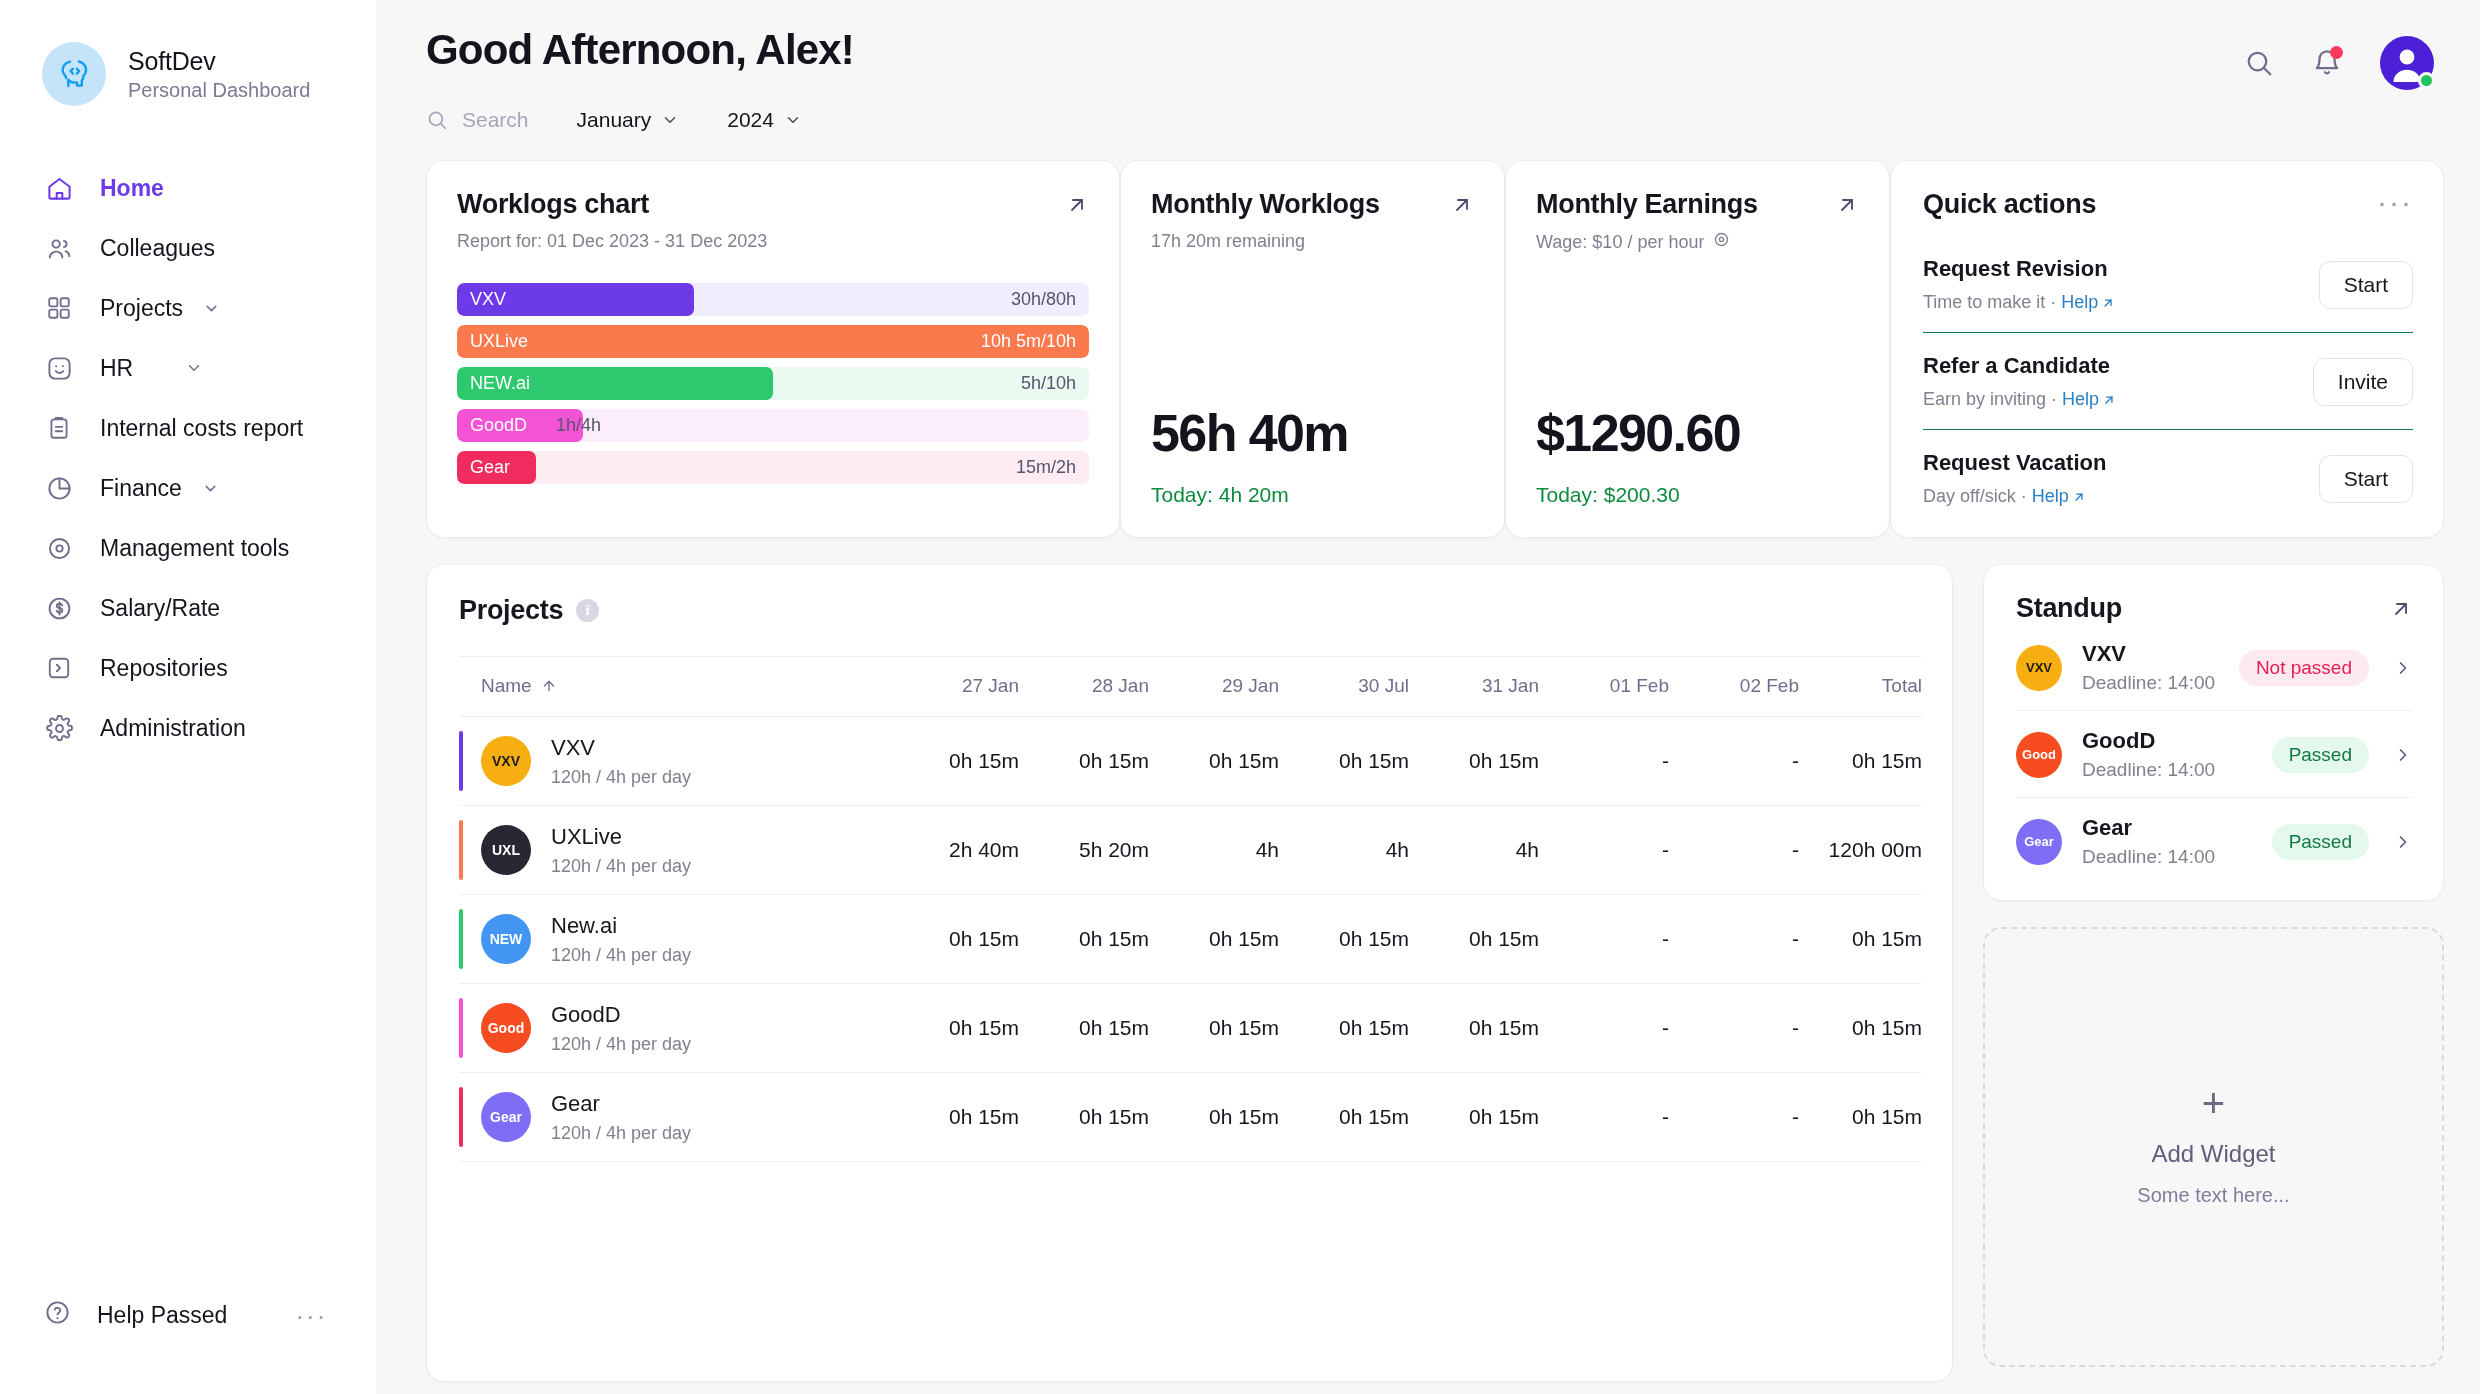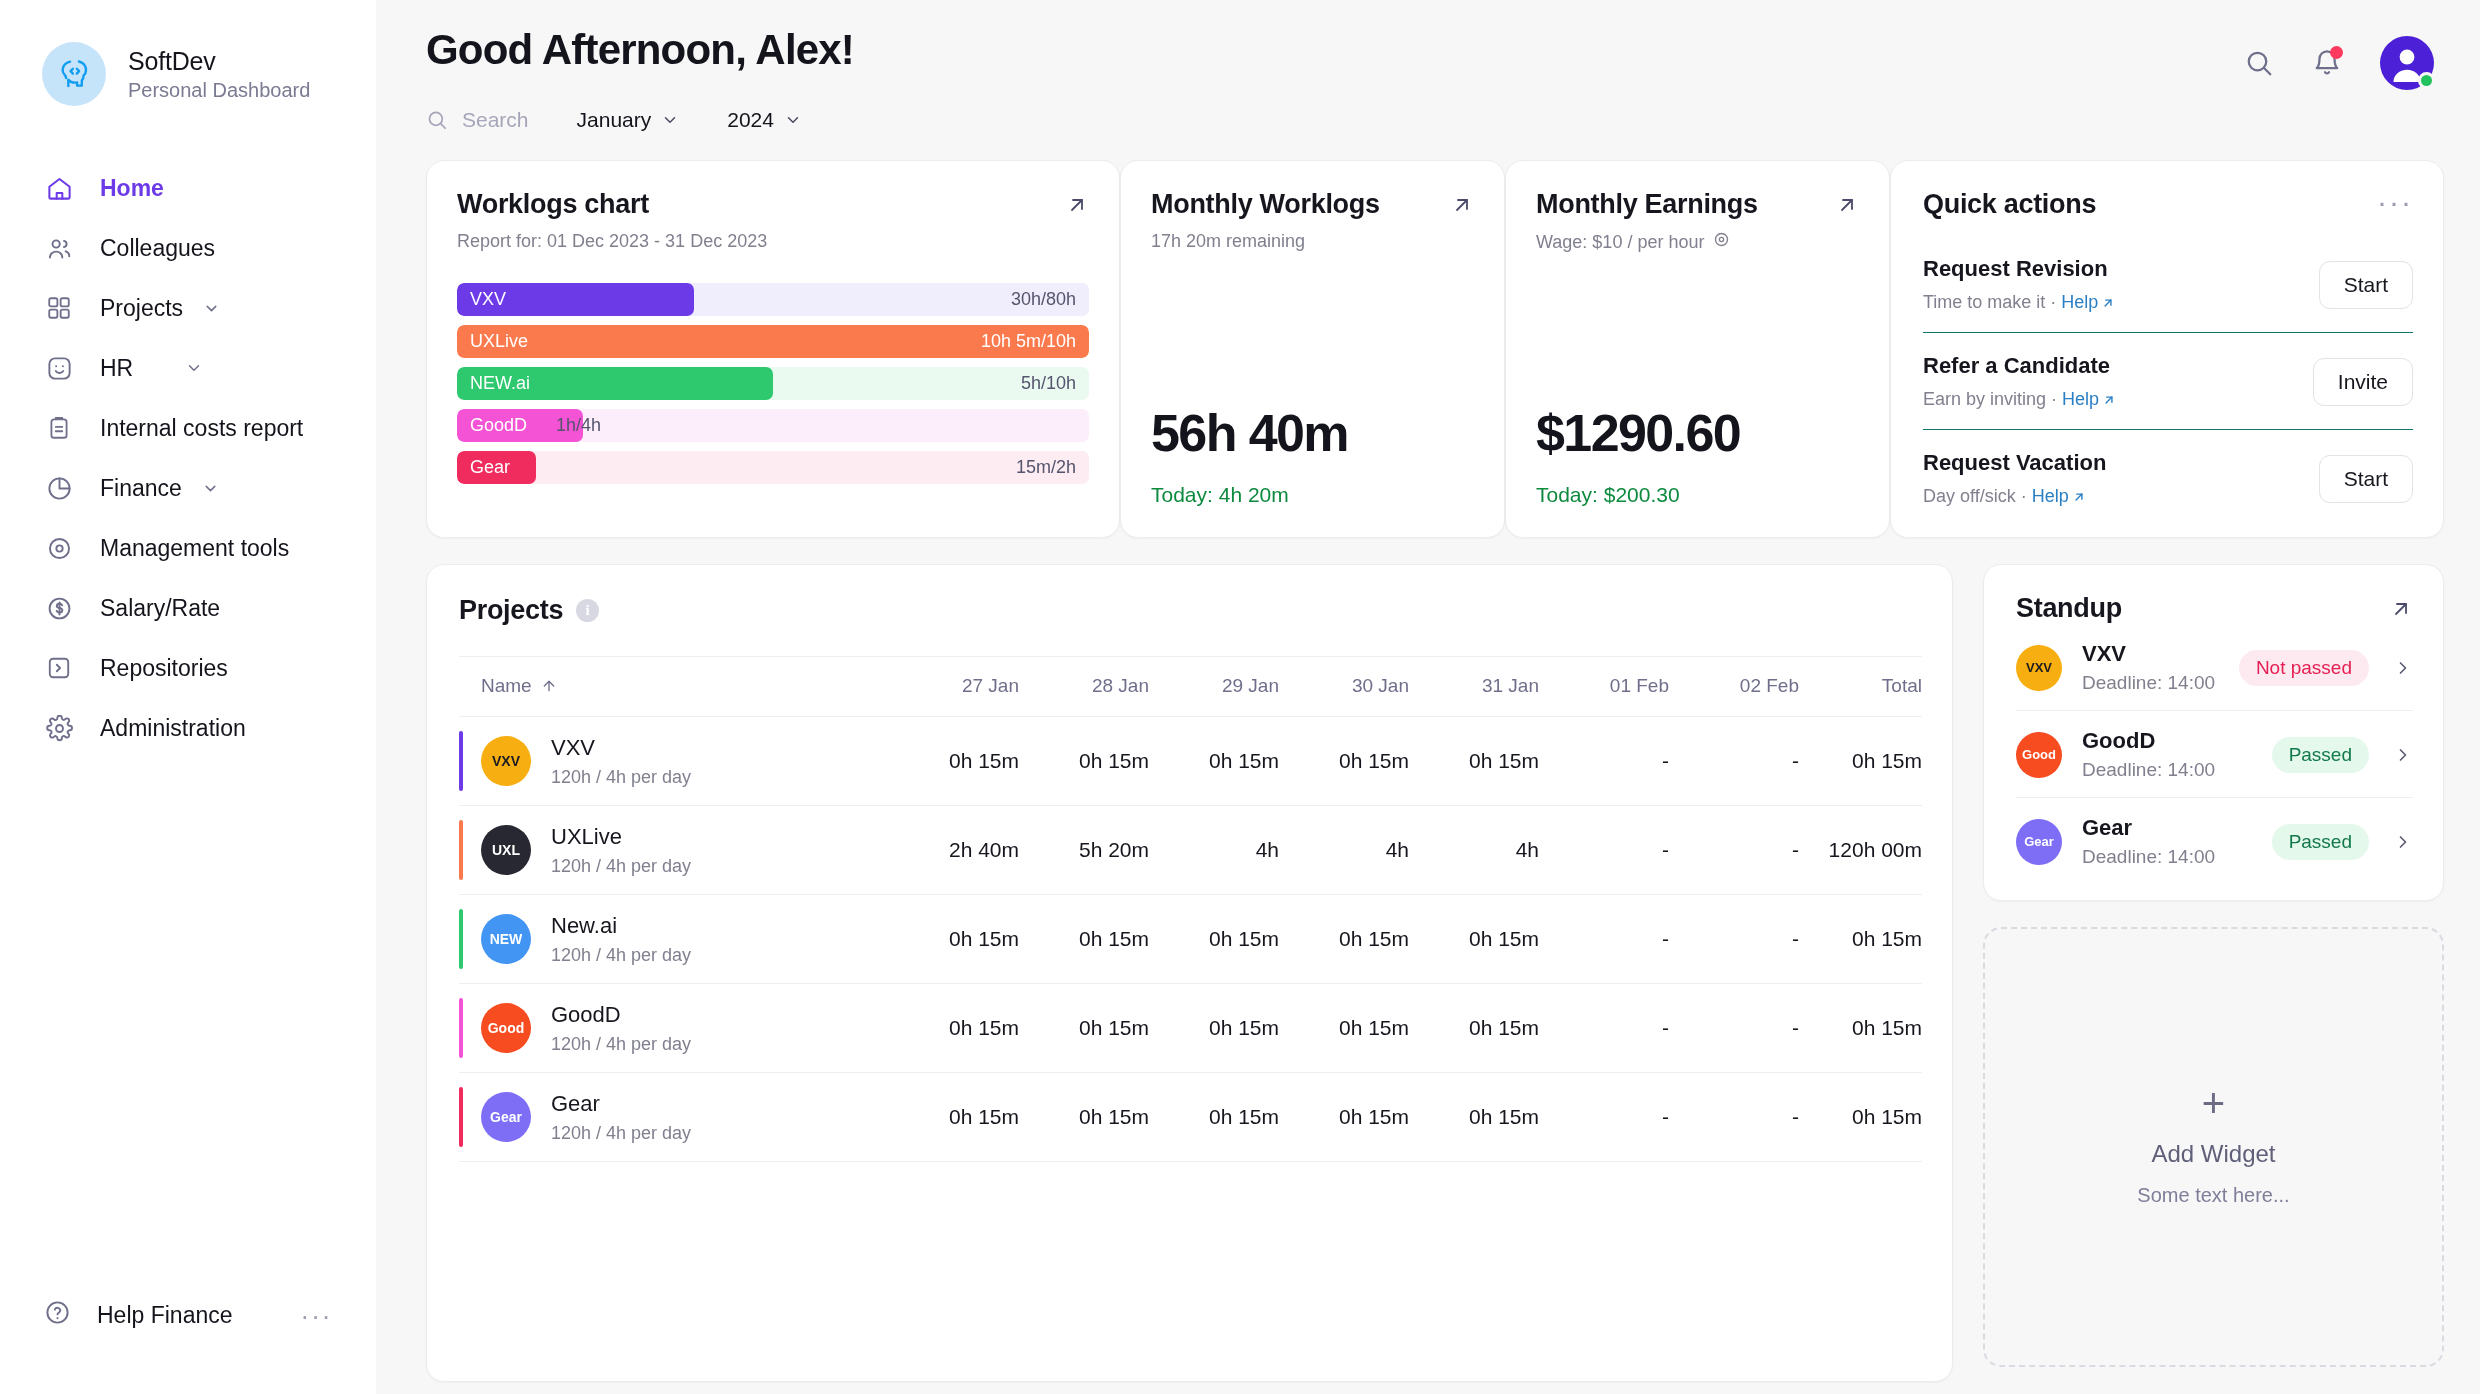--- a/index.html
+++ b/index.html
@@ -322,21 +322,21 @@
     </nav>
 
     <div class="help-center">
       <span class="nav-ico">
         <svg width="27" height="27" viewBox="0 0 24 24" fill="none" stroke="#6f6f8c" stroke-width="1.7" stroke-linecap="round" stroke-linejoin="round">
           <circle cx="12" cy="12" r="9"></circle>
             <path d="M9.6 9.4a2.5 2.5 0 0 1 4.8.8c0 1.7-2.4 2.1-2.4 3.5"></path>
             <circle cx="12" cy="17" r=".9" fill="#6f6f8c" stroke="none"></circle>
         </svg>
       </span>
-      <span>Help Finance</span>
+      <span>Help Passed</span>
       <span class="help-dots">···</span>
     </div>
   </aside>
 
   <main class="main">
 
     <div class="topbar">
       <h1 class="greeting">Good Afternoon, Alex!</h1>
       <div class="topbar-icons">
         <span class="icon-btn">
@@ -539,21 +539,21 @@
           </colgroup>
           <thead>
               <tr id="proj-head">
                 <th class="name-col"><span class="sortwrap">Name<svg width="16" height="16" viewBox="0 0 24 24" fill="none" stroke="#6f6f8c" stroke-width="2" stroke-linecap="round" stroke-linejoin="round">
                       <path d="M12 19V5"></path>
                       <path d="m5 12 7-7 7 7"></path>
                     </svg></span></th>
                 <th>27 Jan</th>
                 <th>28 Jan</th>
                 <th>29 Jan</th>
-                <th>30 Jan</th>
+                <th>30 Jul</th>
                 <th>31 Jan</th>
                 <th>01 Feb</th>
                 <th>02 Feb</th>
                 <th>Total</th>
               </tr>
             </thead>
           <tbody id="proj-body">
               <tr>
                 <td class="name-col">
                   <div class="proj-cell">

